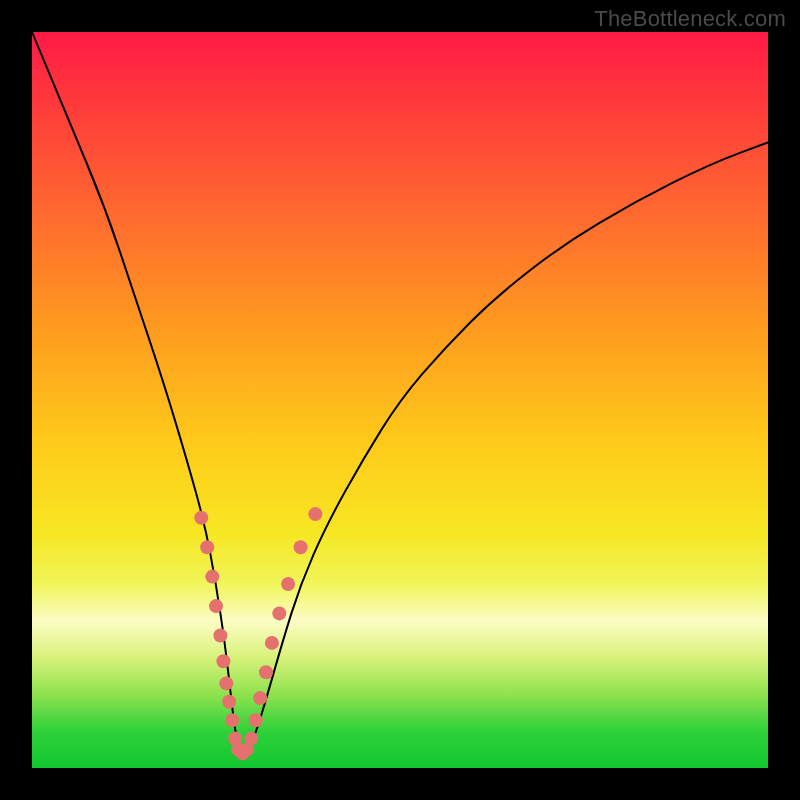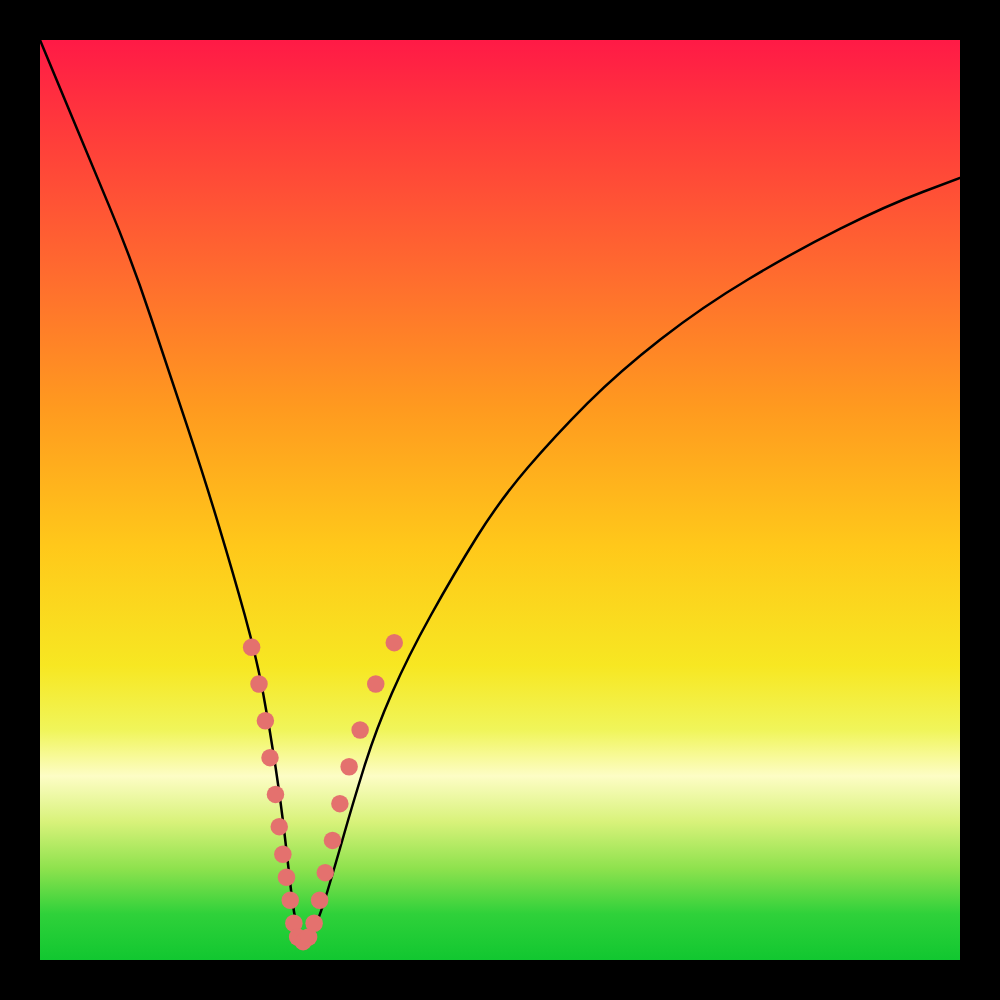--- a/index.html
+++ b/index.html
@@ -62,20 +62,21 @@
     stroke-width: 2;
   }
   .dot {
     fill: #e4716e;
   }
 </style>
 </head>
 <body>
 <div class="frame">
 
+  <div class="watermark">TheBottleneck.com</div>
 
   <div class="plot-area">
     <svg class="curve-svg" viewBox="0 0 736 736">
       <path id="curve-path" class="curve-path" d="M 0.0 0.0 Q 0.0 0.0 18.4 44.2 Q 36.8 88.3 55.2 132.5 Q 73.6 176.6 88.3 220.8 Q 103.0 265.0 117.8 309.1 Q 132.5 353.3 143.5 390.1 Q 154.6 426.9 163.8 460.0 Q 173.0 493.1 178.5 522.6 Q 184.0 552.0 188.4 581.4 Q 192.8 610.9 195.8 636.6 Q 198.7 662.4 200.9 680.8 Q 203.1 699.2 205.7 710.2 Q 208.3 721.3 211.6 721.3 Q 214.9 721.3 219.7 710.2 Q 224.5 699.2 230.0 680.8 Q 235.5 662.4 242.9 636.6 Q 250.2 610.9 259.4 581.4 Q 268.6 552.0 281.5 522.6 Q 294.4 493.1 312.8 460.0 Q 331.2 426.9 349.6 397.4 Q 368.0 368.0 390.1 342.2 Q 412.2 316.5 437.9 290.7 Q 463.7 265.0 496.8 239.2 Q 529.9 213.4 566.7 191.4 Q 603.5 169.3 640.3 150.9 Q 677.1 132.5 706.6 121.4 T 736.0 110.4"></path>
       <g id="dots">
           <circle cx="169.3" cy="485.8" r="7" class="dot"></circle>
           <circle cx="175.2" cy="515.2" r="7" class="dot"></circle>
           <circle cx="180.3" cy="544.6" r="7" class="dot"></circle>
           <circle cx="184.0" cy="574.1" r="7" class="dot"></circle>
           <circle cx="188.4" cy="603.5" r="7" class="dot"></circle>

